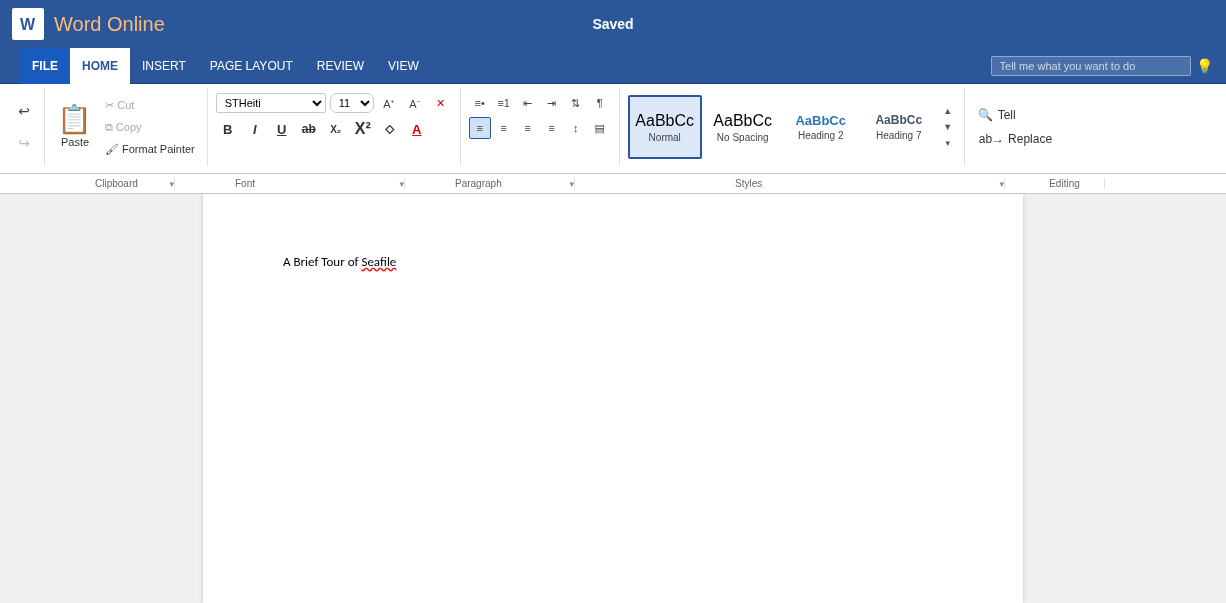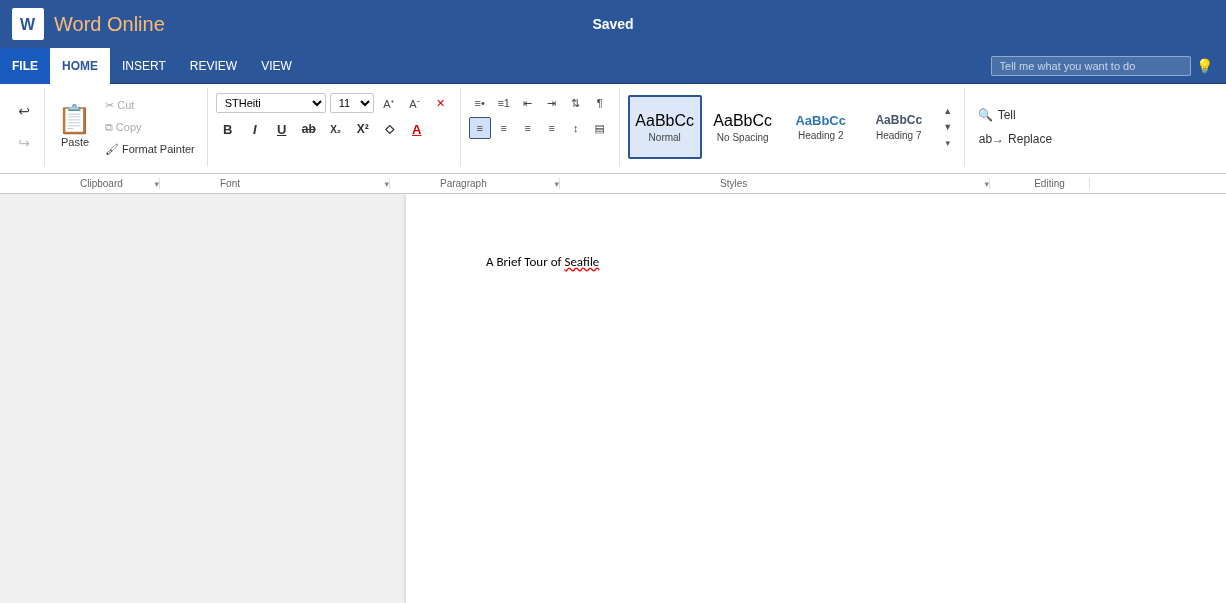--- a/index.html
+++ b/index.html
@@ -46,21 +46,21 @@
       font-size: 14px;
       font-weight: 600;
     }
 
     
     #menu-bar {
       background: #2b579a;
       height: 36px;
       display: flex;
       align-items: center;
-      padding-left: 0;
+      padding-left: 20px;
       border-bottom: 1px solid #1e3f7a;
     }
     .menu-item {
       color: #fff;
       padding: 6px 12px;
       font-size: 12px;
       cursor: pointer;
       height: 36px;
       display: flex;
       align-items: center;
@@ -195,21 +195,21 @@
       border: 1px solid #c8c8c8;
       border-radius: 2px;
       padding: 2px 4px;
       font-size: 11px;
       width: 110px;
       background: #fff;
       cursor: pointer;
     }
     .font-size-selector {
       border: 1px solid #c8c8c8;
-      border-radius: 2px;
+      border-radius: 7px;
       padding: 2px 4px;
       font-size: 11px;
       width: 44px;
       background: #fff;
       cursor: pointer;
     }
     .small-icon-btn {
       width: 22px;
       height: 22px;
       display: flex;
@@ -229,21 +229,21 @@
       justify-content: center;
       cursor: pointer;
       border-radius: 2px;
       font-size: 13px;
       font-weight: bold;
       color: #333;
     }
 
     .strikethrough-btn { font-size: 12px; text-decoration: line-through; }
     .subscript-btn { font-size: 10px; }
-    .superscript-btn { font-size: 12px; }
+    .superscript-btn { font-size: 16px; }
 
     
     .paragraph-area {
       display: flex;
       flex-direction: column;
       padding: 4px 8px;
       border-right: 1px solid #e0e0e0;
       height: 78px;
       gap: 3px;
       position: relative;
@@ -327,38 +327,38 @@
       border-radius: 2px;
     }
 
     
     #ribbon-labels {
       background: #fff;
       height: 20px;
       display: flex;
       align-items: center;
       border-bottom: 1px solid #c8c8c8;
-      padding-left: 0;
+      padding-left: 15px;
       font-size: 10px;
       color: #666;
     }
     .group-label-cell {
       display: flex;
       align-items: center;
       justify-content: center;
       border-right: 1px solid #e0e0e0;
     }
 
     
     #doc-area {
       background: #f0f0f0;
       height: calc(603px - 48px - 36px - 90px - 20px);
       overflow-y: auto;
       display: flex;
-      justify-content: flex-end;
+      justify-content: center;
     }
     #doc-page {
       background: #fff;
       width: 820px;
       min-height: 360px;
       box-shadow: 0 1px 4px rgba(0,0,0,0.2);
       padding: 60px 80px;
       position: relative;
     }
     .doc-text {
@@ -385,20 +385,21 @@
     </div>
     <span class="app-title">Word Online</span>
   </div>
   <span class="title-center">Saved</span>
 </div>
 
 <div id="menu-bar">
   <div class="menu-item file-tab">FILE</div>
   <div class="menu-item active">HOME</div>
   <div class="menu-item">INSERT</div>
+  <div class="menu-item">PAGE LAYOUT</div>
   <div class="menu-item">REVIEW</div>
   <div class="menu-item">VIEW</div>
   <div class="tell-me-area">
     <input class="tell-me-input" type="text" placeholder="Tell me what you want to do" style="">
     <span class="lightbulb-icon">💡</span>
   </div>
 </div>
 
 <div id="ribbon">
 

